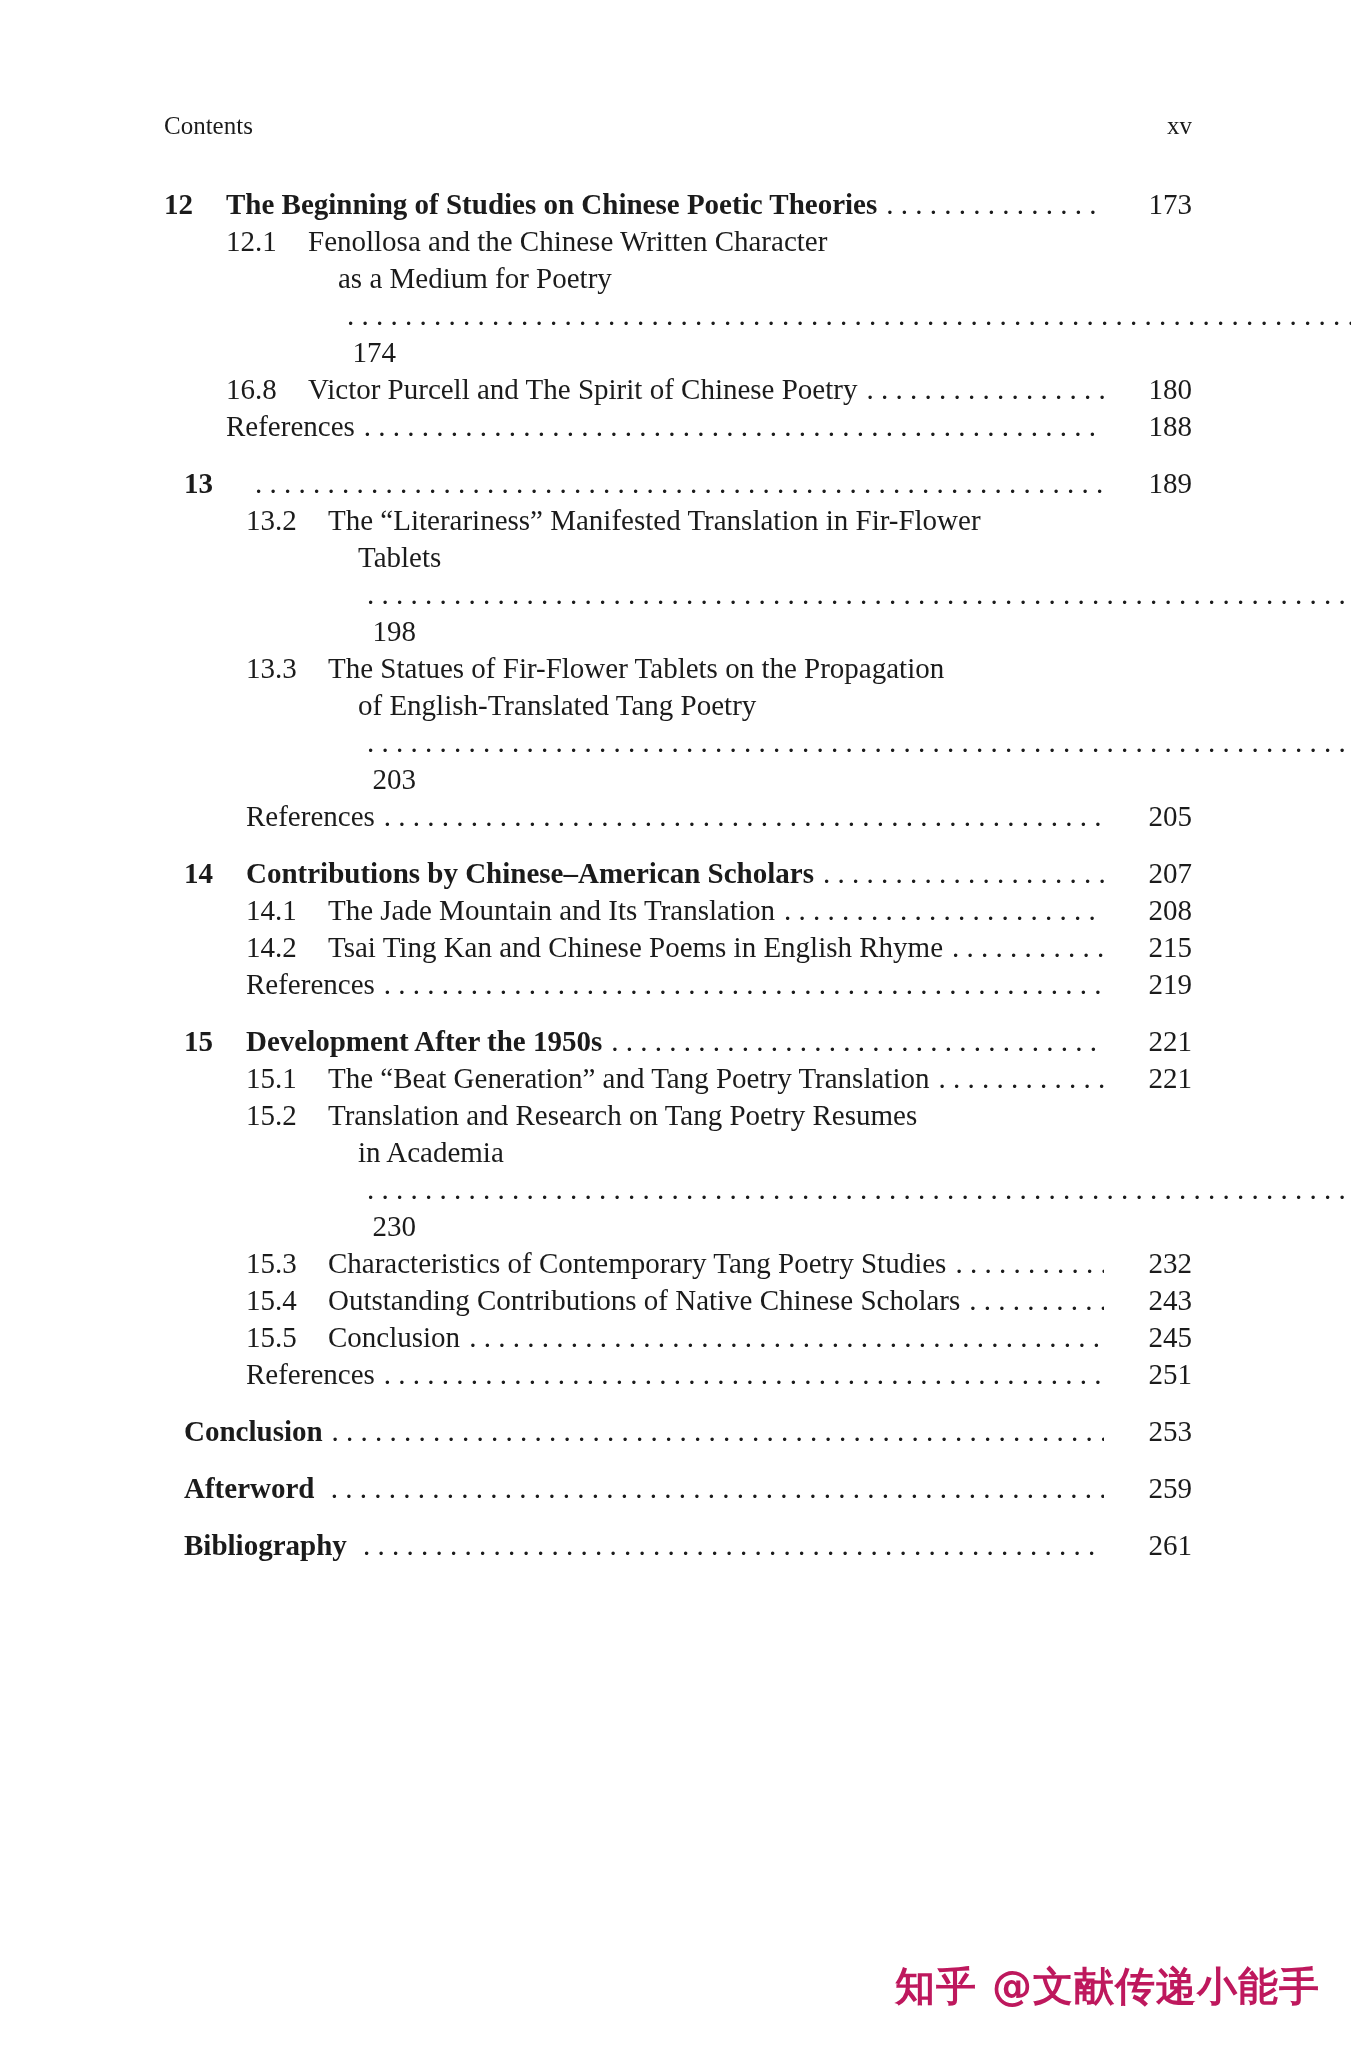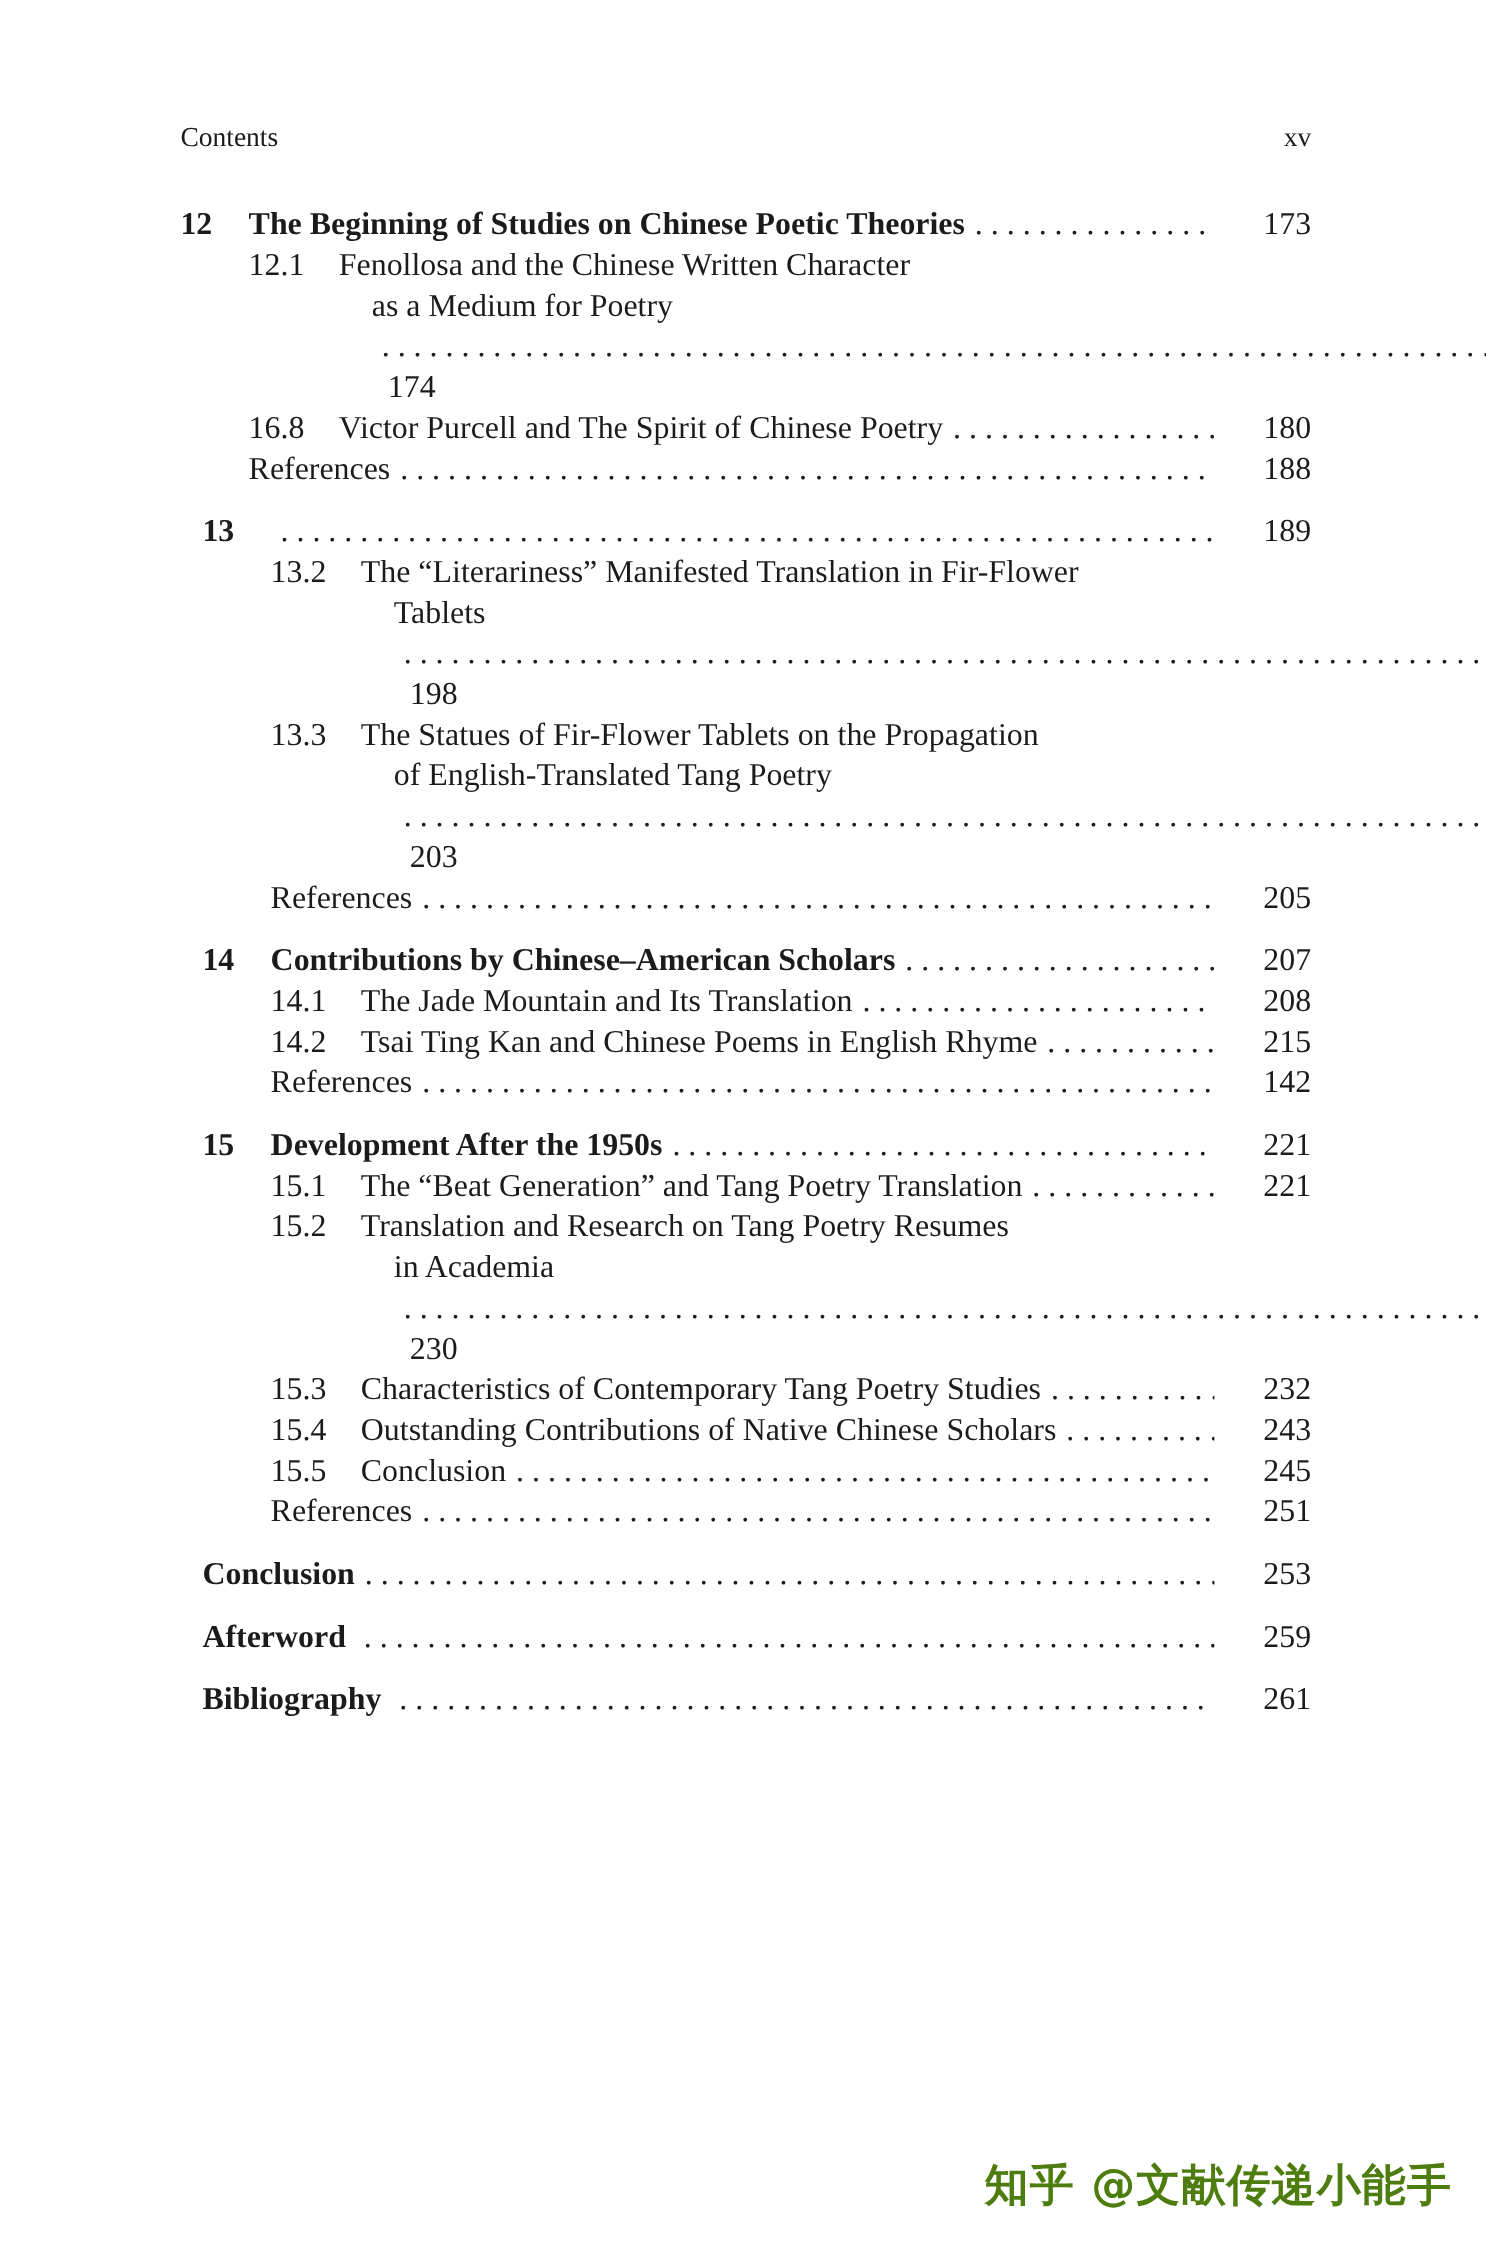--- a/index.html
+++ b/index.html
@@ -62,21 +62,21 @@
     margin-left: 30px;
     text-align: right;
   }
   .watermark {
     position: absolute;
     right: 31px; bottom: 34px;
     font-family: "DejaVu Sans", sans-serif;
     font-weight: bold;
     font-size: 40px;
     letter-spacing: 1px;
-    color: #4d7c0f;
+    color: #be185d;
     text-shadow: -2px -2px 1px #ffffff;
     text-align: center;
   }
 </style>
 </head>
 <body>
 
 <div class="page-inner">
   <div class="page-header">
     <span>Contents</span>
@@ -156,21 +156,21 @@
         </div>
         <div class="line section">
           <span class="num">14.2</span>
           <span class="text"><span class="seg-normal">Tsai Ting Kan and </span><span class="seg-italic">Chinese Poems in English Rhyme</span></span>
           <span class="leader"></span>
           <span class="page-num">215</span>
         </div>
         <div class="line references">
           <span class="text"><span class="seg-normal">References</span></span>
           <span class="leader"></span>
-          <span class="page-num">142</span>
+          <span class="page-num">219</span>
         </div>
       </div>
       <div class="toc-block">
         <div class="line chapter">
           <span class="num">15</span>
           <span class="text"><span class="seg-bold">Development After the 1950s</span></span>
           <span class="leader"></span>
           <span class="page-num">221</span>
         </div>
         <div class="line section">

